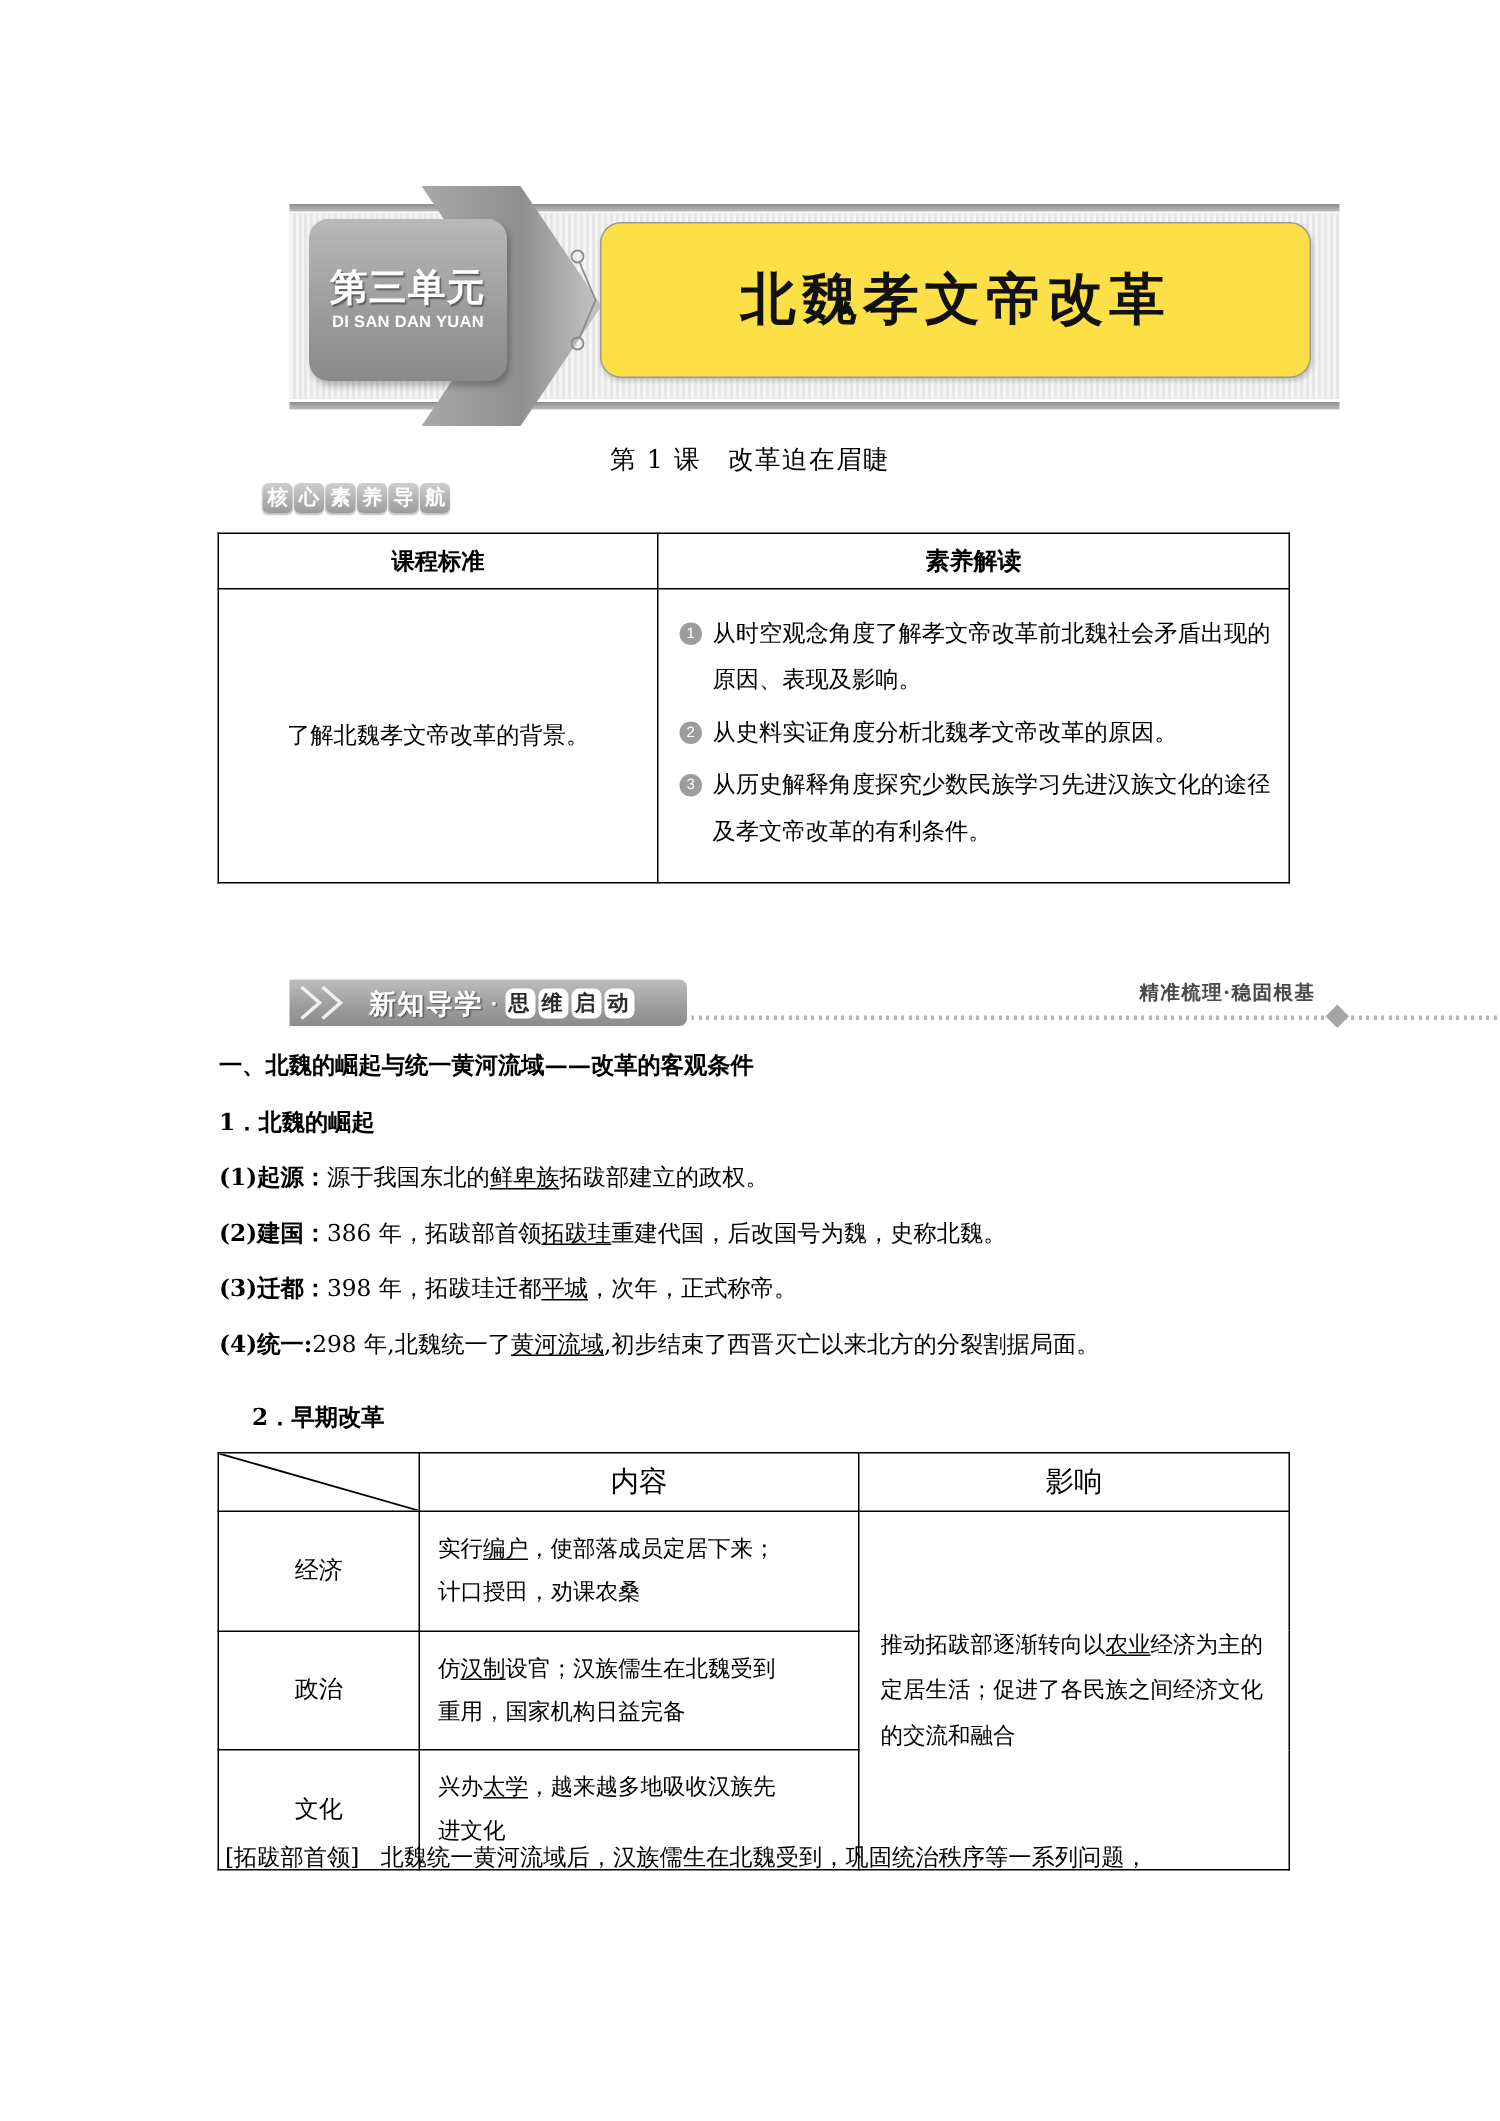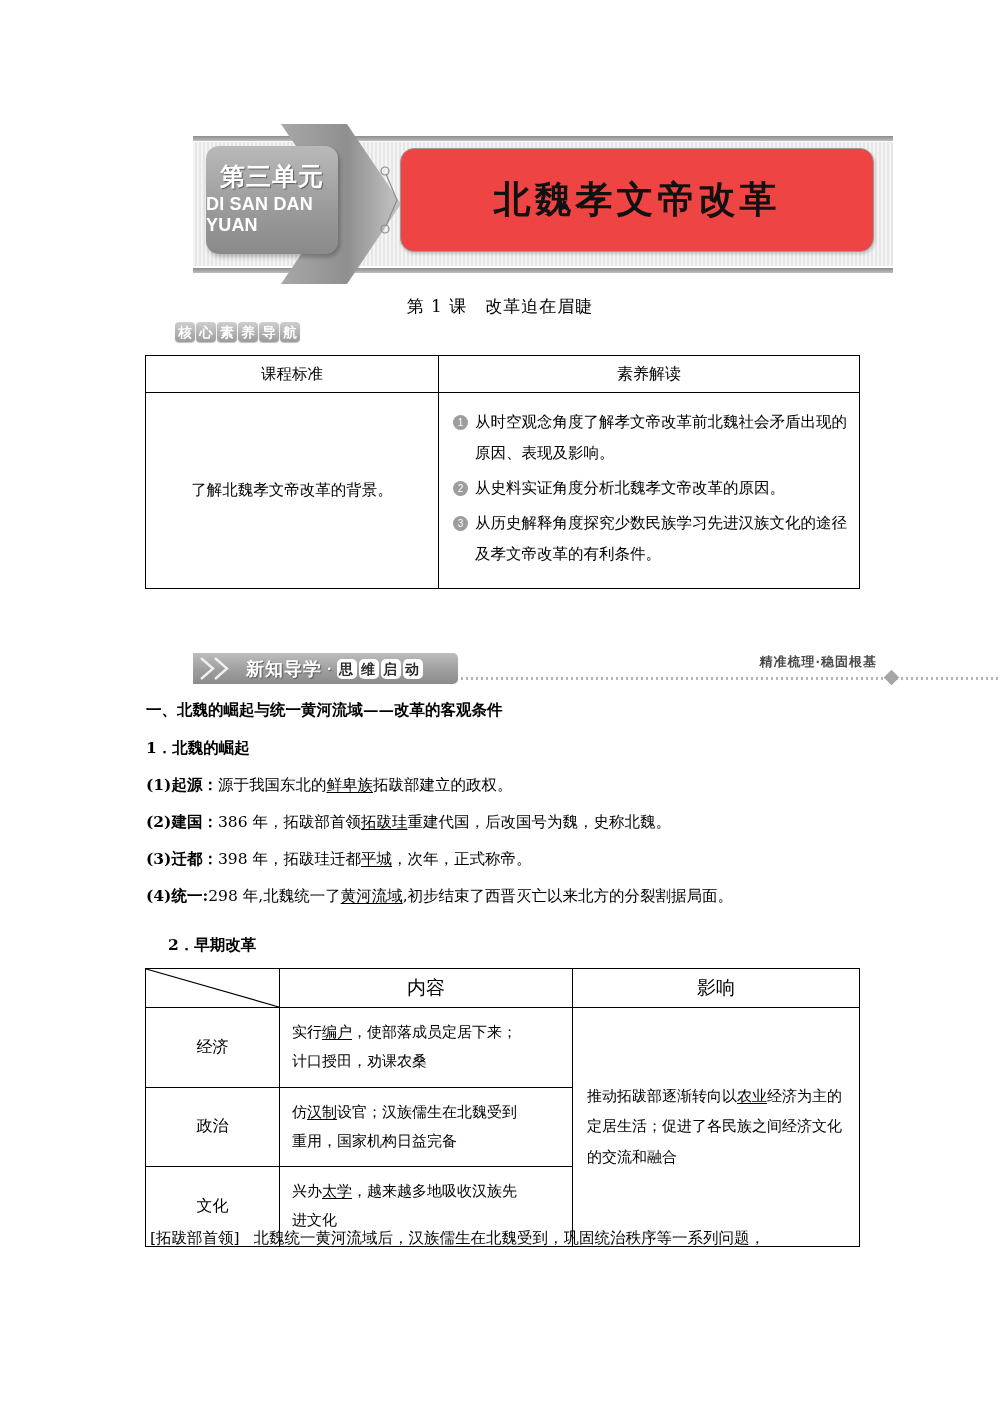--- a/index.html
+++ b/index.html
@@ -70,38 +70,38 @@
   .unit-box-cn {
     color: #ffffff;
     font-size: 25px;
     font-weight: bold;
     letter-spacing: 1px;
     line-height: 1.05;
     text-shadow: 1px 1px 1px rgba(60,60,60,0.7);
   }
   .unit-box-py {
     color: #ffffff;
-    font-size: 18px;
+    font-size: 11px;
     font-weight: bold;
     letter-spacing: 0.2px;
     margin-top: 4px;
     font-family: "Liberation Sans", sans-serif;
   }
   .link-shape {
     position: absolute;
     left: 187px; top: 36px;
     width: 22px; height: 72px;
   }
   .link-shape svg { display:block; }
 
   .title-box {
     position: absolute;
     left: 207px; top: 20px;
     width: 472px; height: 102px;
-    background: #ef4444;
+    background: #fde047;
     border: 1.4px solid #9a9a9a;
     border-radius: 14px;
     display: flex;
     align-items: center;
     justify-content: center;
     box-shadow: 1px 2px 3px rgba(0,0,0,0.18);
   }
   .title-box-text {
     font-size: 37px;
     font-weight: bold;
@@ -150,21 +150,21 @@
     table-layout: fixed;
   }
   .tbl1 td, .tbl1 th {
     border: 1.2px solid #000;
     padding: 0;
   }
   .tbl1 .hdr {
     height: 36px;
     text-align: center;
     font-size: 16px;
-    font-weight: normal;
+    font-weight: bold;
     font-family: "DejaVu Serif", serif;
   }
   .tbl1 .c-left {
     width: 292px;
     text-align: center;
     vertical-align: middle;
     font-size: 15.5px;
     font-family: "DejaVu Serif", serif;
   }
   .tbl1 .c-right {

